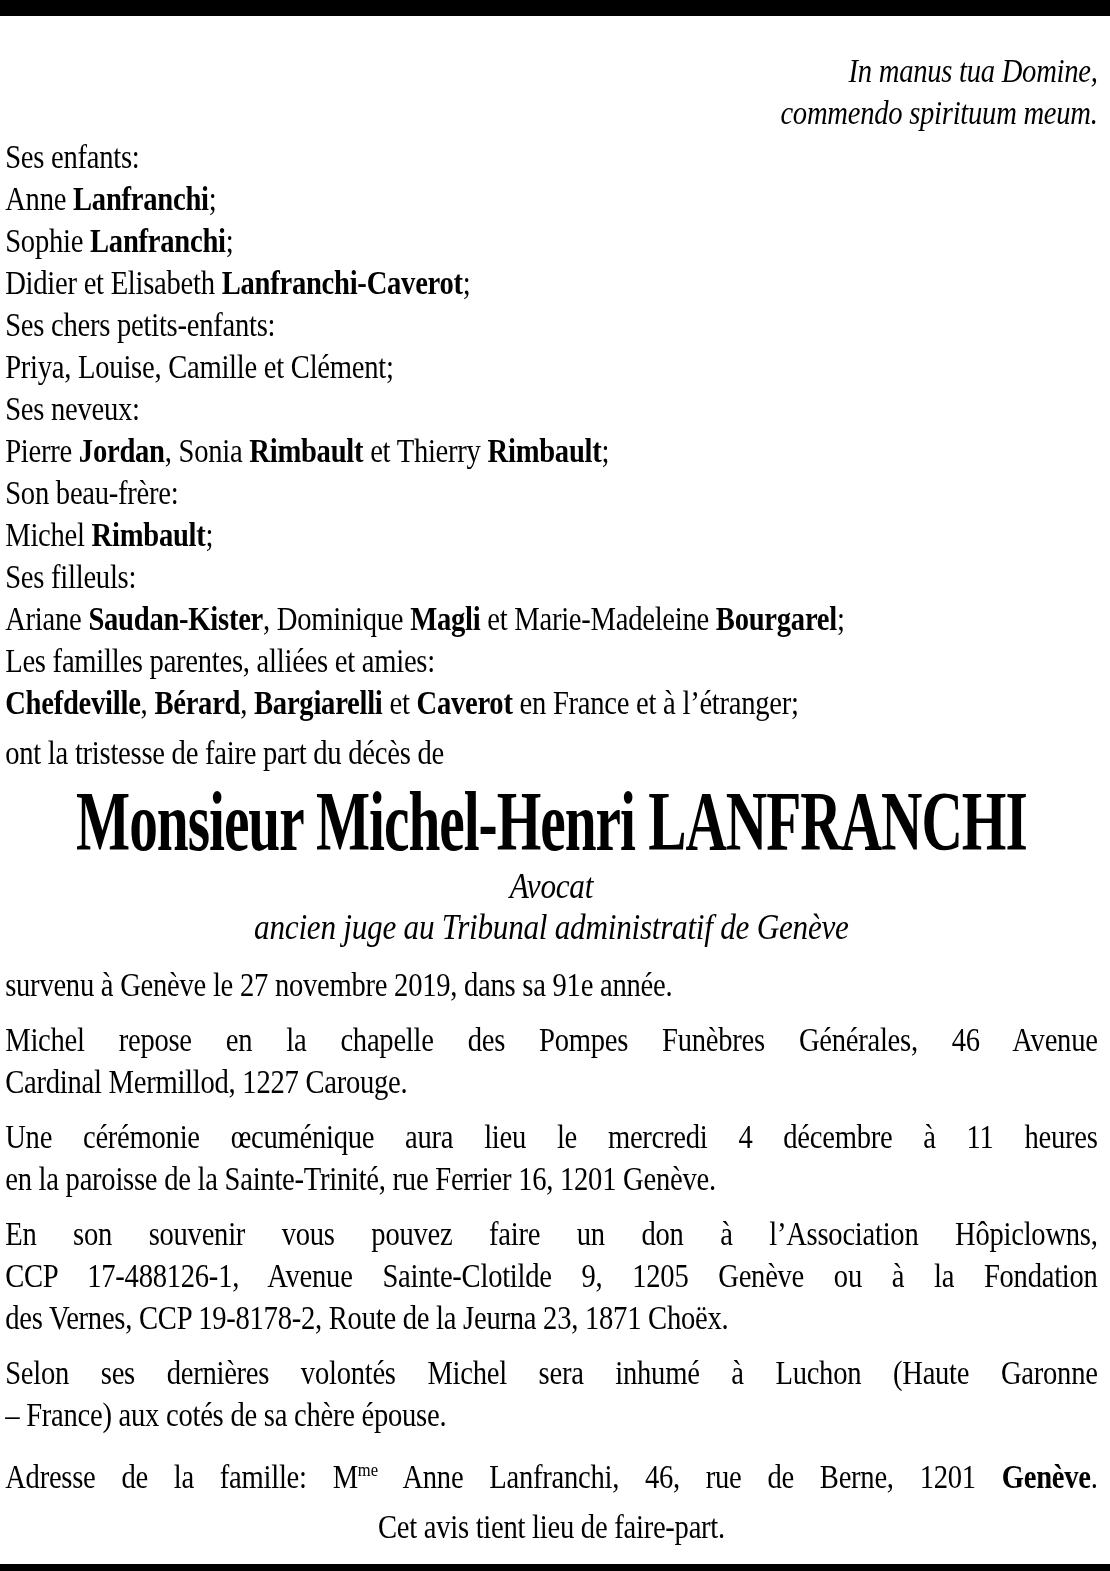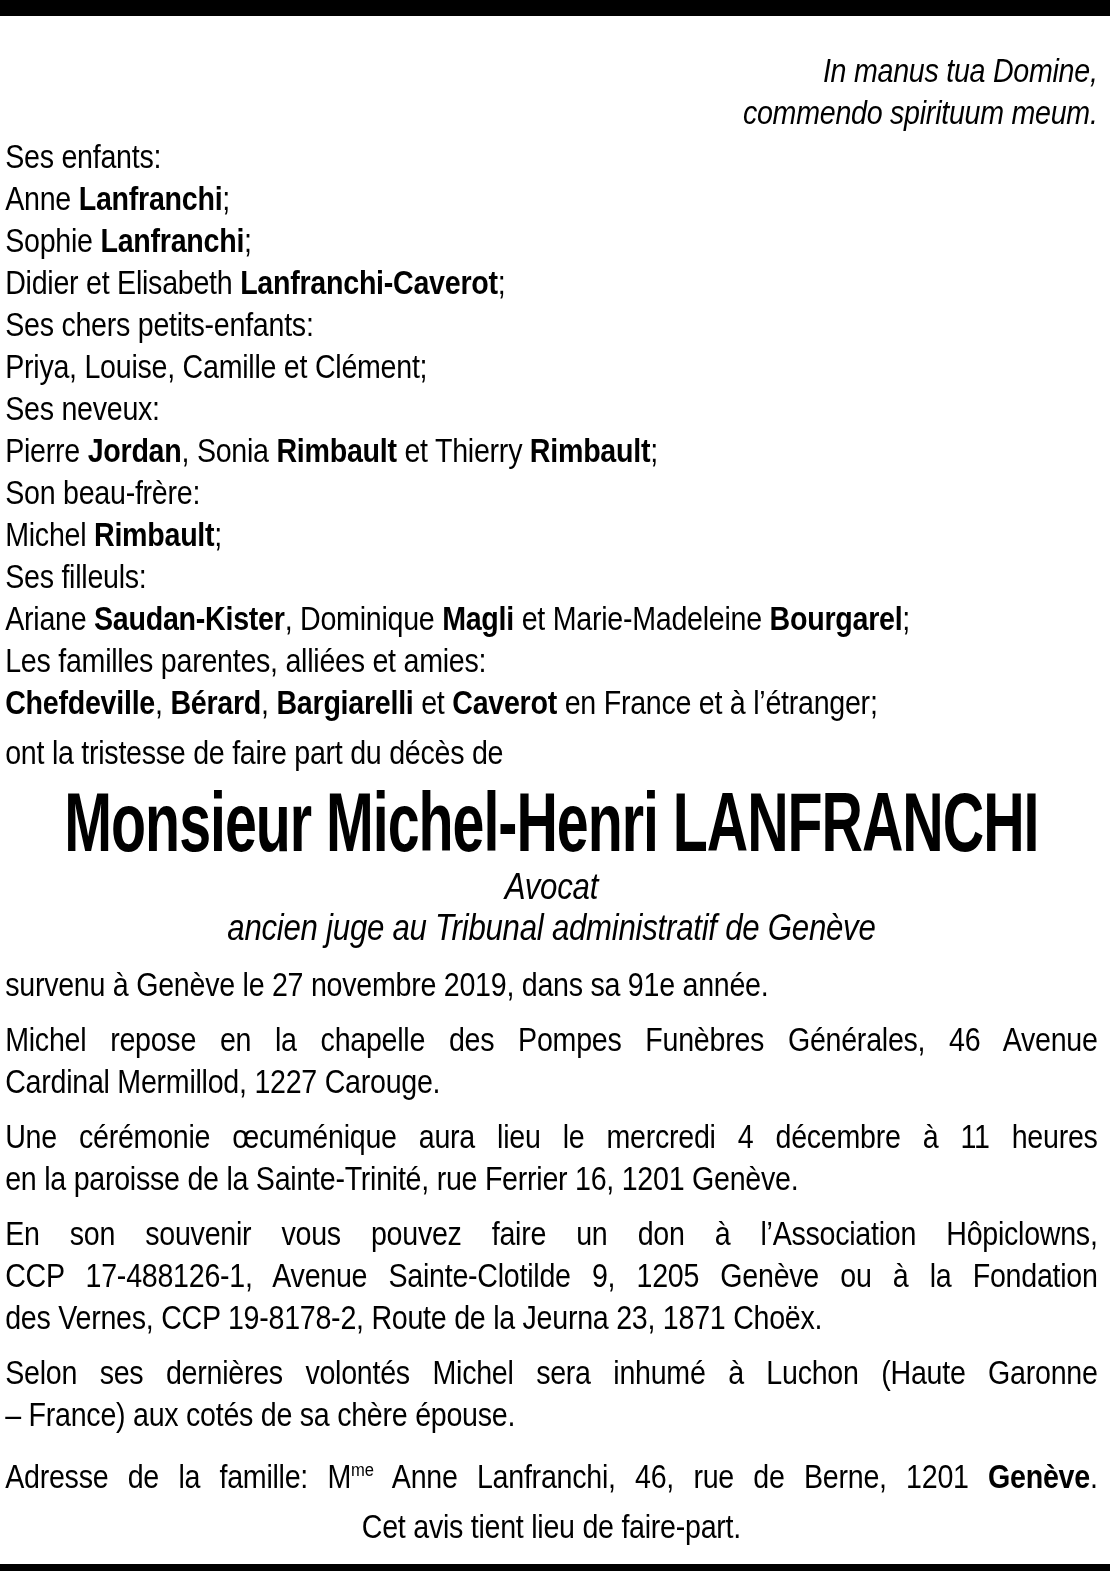--- a/index.html
+++ b/index.html
@@ -4,21 +4,21 @@
 <style>
   html, body { margin: 0; padding: 0; background: #ffffff; }
 
   .sheet {
     position: relative;
     width: 1110px;
     height: 1571px;
     background: #ffffff;
     color: #000000;
     overflow: hidden;
-    font-family: Liberation Sans, sans-serif;
+    font-family: Liberation Serif, serif;
   }
 
   .bar { position: absolute; left: 0; width: 100%; background: #000000; }
   .bar-top { top: 0; height: 16px; }
   .bar-bottom { bottom: 0; height: 7px; }
 
   
   .condense {
     position: absolute;
     top: 16px; left: 0;

